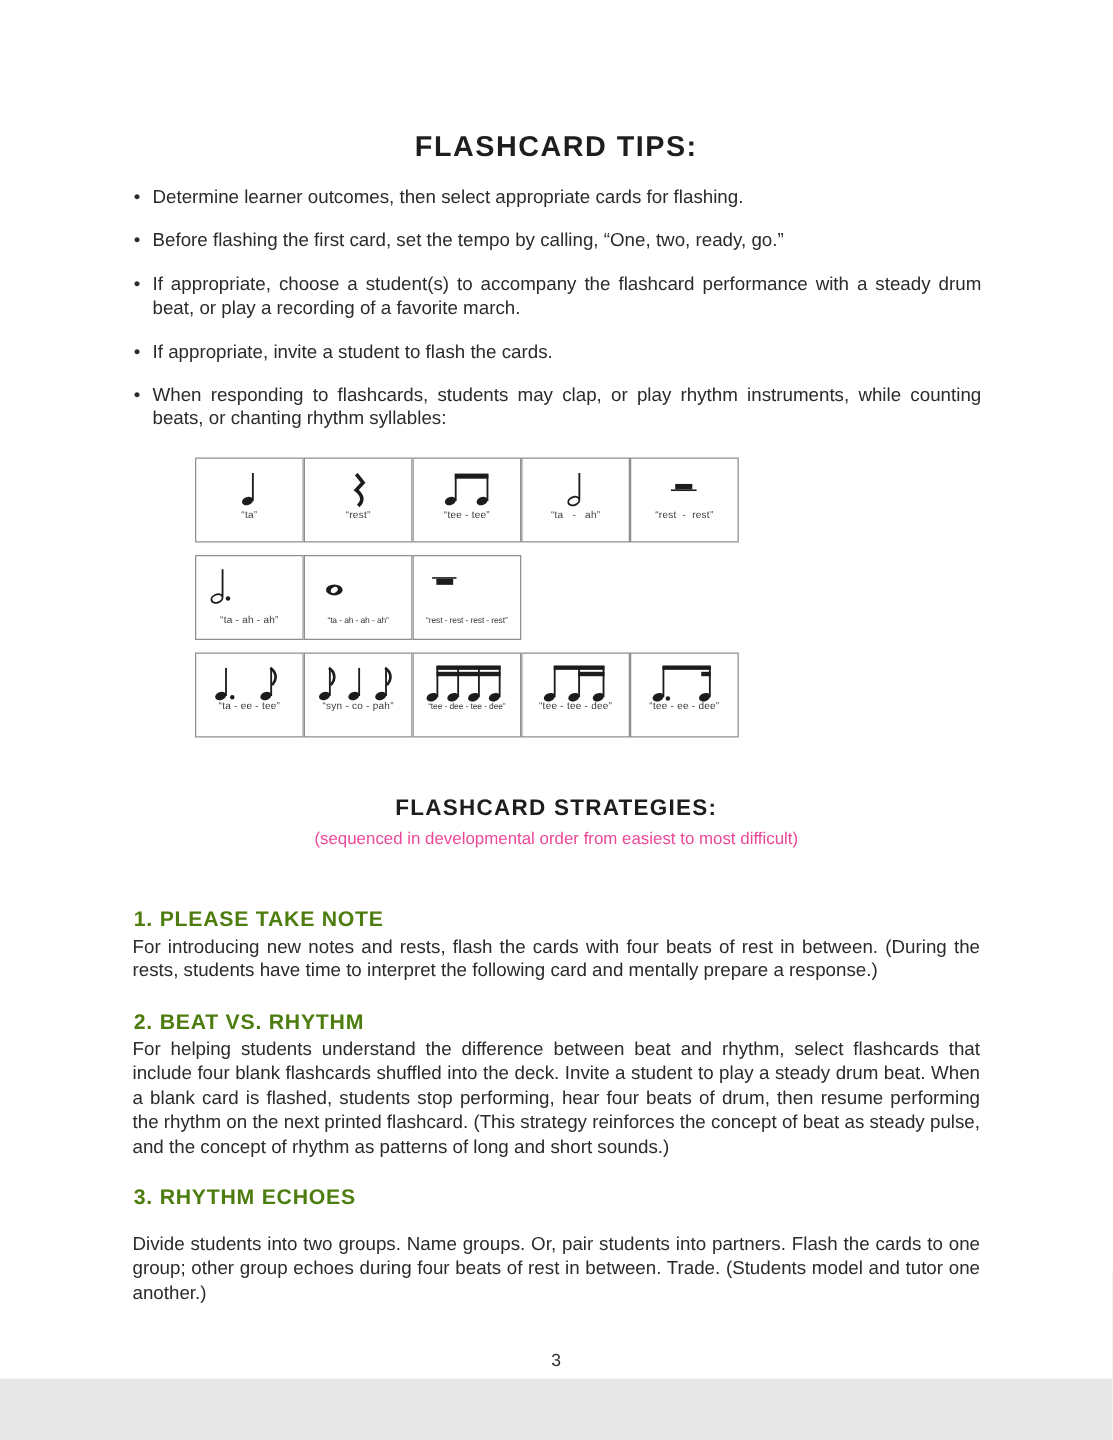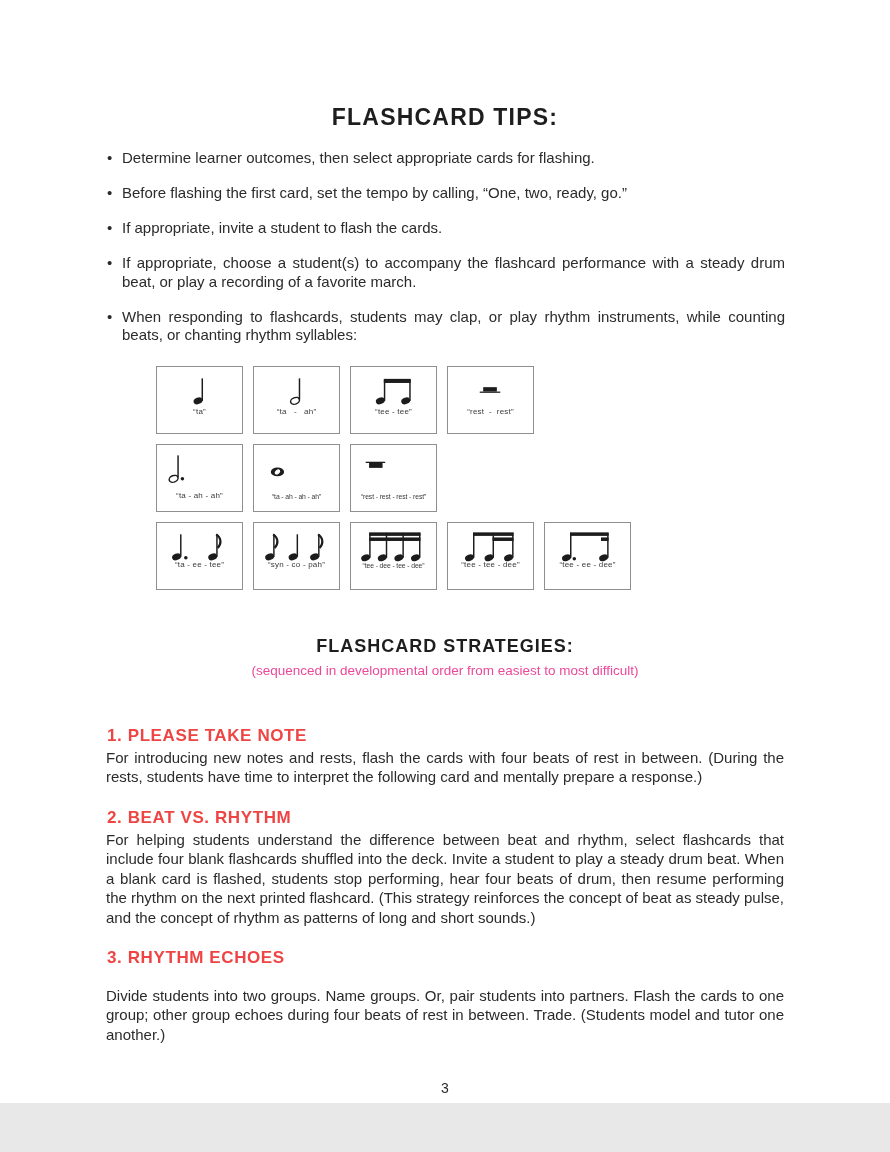--- a/index.html
+++ b/index.html
@@ -32,21 +32,21 @@
   }
   .bullet-list li::before {
     content:"\2022";
     position:absolute; left:0; top:0;
     font-size:15px;
   }
   .card-grid {
     position:absolute; top:366px; left:156px;
     display:flex; flex-direction:column; gap:10px;
   }
-  .card-row { display:flex; gap:10px; }
+  .card-row { display:flex; }
   .flashcard {
     position:relative;
     width:87px; height:68px;
     border:1px solid #8f8f8f;
     background:#fff;
   }
   .flashcard svg { position:absolute; left:0; width:85px; }
   .row-0 .flashcard svg { top:5px; }
   .row-1 .flashcard svg { top:4px; }
   .row-2 .flashcard svg { top:3px; }
@@ -67,21 +67,21 @@
     color:#1e1e1e;
   }
   .strategies-subtitle {
     position:absolute; top:663px; left:0; width:890px;
     text-align:center;
     font-size:13.5px; color:#ec4899;
   }
   .section-heading {
     position:absolute; left:107px; width:678px;
     font-size:17px; font-weight:700; letter-spacing:0.6px;
-    color:#ef4444;
+    color:#4d7c0f;
   }
   .section-body {
     position:absolute; left:106px; width:678px;
     font-size:15px; line-height:19.4px;
     text-align:justify;
   }
   .h1 { top:726px; } .b1 { top:748px; }
   .h2 { top:808px; } .b2 { top:830px; }
   .h3 { top:948px; } .b3 { top:970px;margin-top:16px; }
   .page-number {
@@ -92,50 +92,56 @@
 </head>
 <body>
 
 <div class="page">
 
   <div class="doc-title">FLASHCARD TIPS:</div>
 
   <ul class="bullet-list" id="tips-list">
       <li>Determine learner outcomes, then select appropriate cards for flashing.</li>
       <li>Before flashing the first card, set the tempo by calling, “One, two, ready, go.”</li>
+      <li>If appropriate, choose a student(s) to accompany the flashcard performance with a steady drum beat, or play a recording of a favorite march.</li>
       <li>If appropriate, invite a student to flash the cards.</li>
-      <li>If appropriate, choose a student(s) to accompany the flashcard performance with a steady drum beat, or play a recording of a favorite march.</li>
       <li>When responding to flashcards, students may clap, or play rhythm instruments, while counting beats, or chanting rhythm syllables:</li>
     </ul>
 
   <div class="card-grid" id="card-grid">
       <div class="card-row row-0">
         <div class="flashcard">
           <svg viewBox="0 0 87 44" width="85" height="44">
             <ellipse cx="42" cy="29" rx="4.7" ry="3.3" transform="rotate(-21 42 29)" fill="#1c1c1c"></ellipse>
             <rect x="45.6" y="6" width="1.5" height="23" fill="#1c1c1c"></rect>
           </svg>
           <span class="card-label">“ta”</span>
         </div>
         <div class="flashcard">
           <svg viewBox="0 0 87 44" width="85" height="44">
-            <ellipse cx="42" cy="29" rx="4.7" ry="3.3" transform="rotate(-21 42 29)" fill="#fff" stroke="#1c1c1c" stroke-width="1.5"></ellipse>
-            <rect x="45.8" y="6" width="1.5" height="21.5" fill="#1c1c1c"></rect>
-          </svg>
-          <span class="card-label">“ta&nbsp;&nbsp;&nbsp;-&nbsp;&nbsp;&nbsp;ah”</span>
+            <path d="M42 7 L47.5 14 L42 20 C47.5 24.5 48 29 43.5 33" fill="none" stroke="#1c1c1c" stroke-width="3"></path>
+          </svg>
+          <span class="card-label">“rest”</span>
         </div>
         <div class="flashcard">
           <svg viewBox="0 0 87 44" width="85" height="44">
             <ellipse cx="30" cy="29" rx="4.7" ry="3.3" transform="rotate(-21 30 29)" fill="#1c1c1c"></ellipse>
             <ellipse cx="56" cy="29" rx="4.7" ry="3.3" transform="rotate(-21 56 29)" fill="#1c1c1c"></ellipse>
             <rect x="33.6" y="7" width="1.5" height="22" fill="#1c1c1c"></rect>
             <rect x="59.6" y="7" width="1.5" height="22" fill="#1c1c1c"></rect>
             <rect x="33.6" y="6.5" width="27.5" height="4.2" fill="#1c1c1c"></rect>
           </svg>
           <span class="card-label">“tee - tee”</span>
+        </div>
+        <div class="flashcard">
+          <svg viewBox="0 0 87 44" width="85" height="44">
+            <ellipse cx="42" cy="29" rx="4.7" ry="3.3" transform="rotate(-21 42 29)" fill="#fff" stroke="#1c1c1c" stroke-width="1.5"></ellipse>
+            <rect x="45.8" y="6" width="1.5" height="21.5" fill="#1c1c1c"></rect>
+          </svg>
+          <span class="card-label">“ta&nbsp;&nbsp;&nbsp;-&nbsp;&nbsp;&nbsp;ah”</span>
         </div>
         <div class="flashcard">
           <svg viewBox="0 0 87 44" width="85" height="44">
             <rect x="36" y="15" width="14" height="4.5" fill="#1c1c1c"></rect>
             <rect x="32.5" y="19.5" width="21" height="1.3" fill="#1c1c1c"></rect>
           </svg>
           <span class="card-label">“rest&nbsp;&nbsp;-&nbsp;&nbsp;rest”</span>
         </div>
       </div>
       <div class="card-row row-1">

